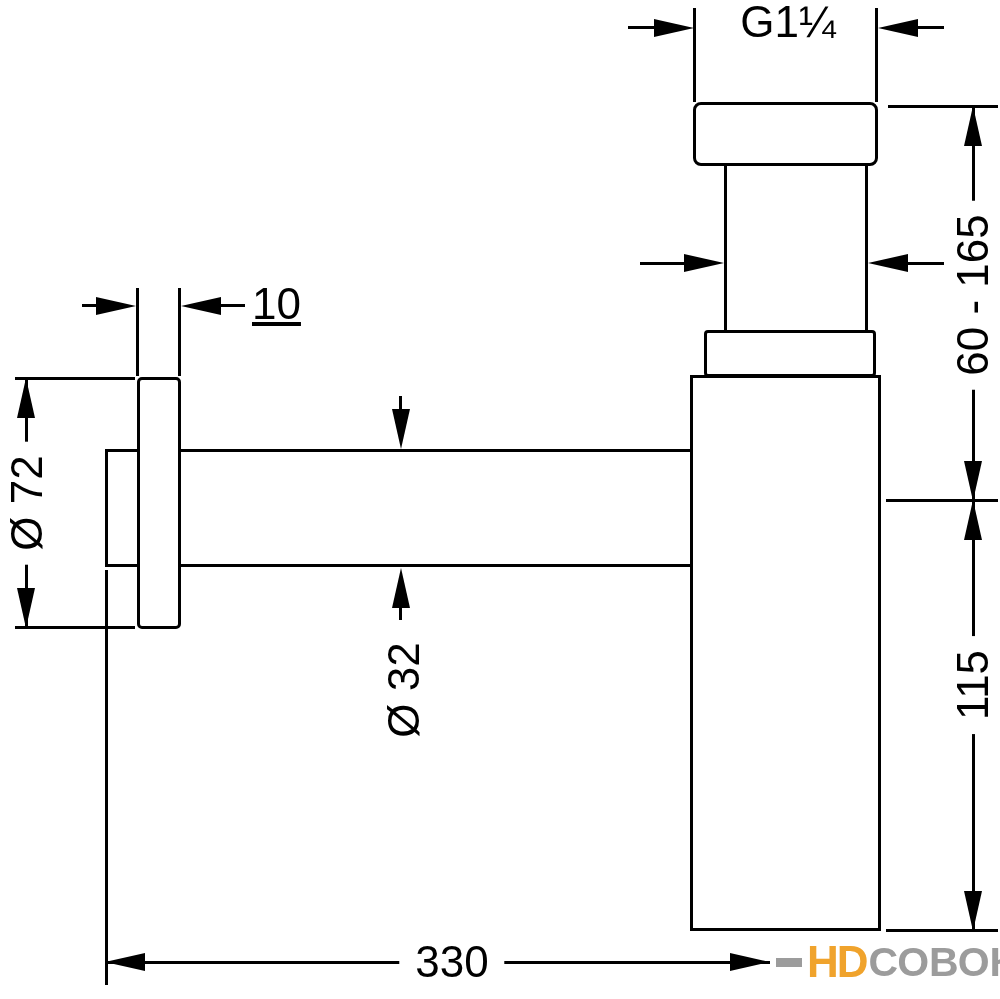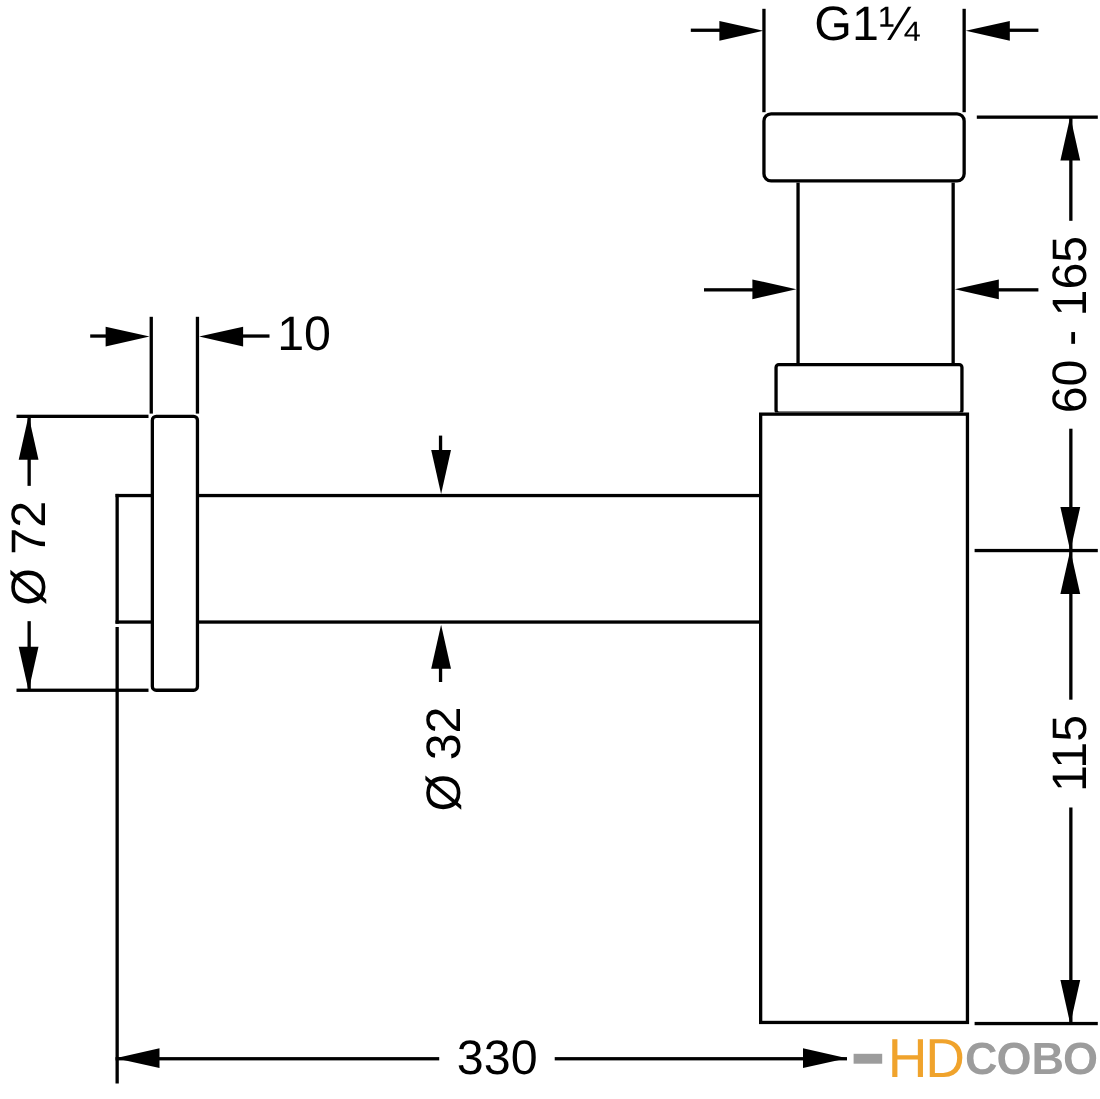--- a/index.html
+++ b/index.html
@@ -17,21 +17,21 @@
   .arr.l { border-top:9px solid transparent; border-bottom:9px solid transparent; border-right:40px solid var(--line,#000); }
   .arr.u { border-left:9px solid transparent; border-right:9px solid transparent; border-bottom:40px solid var(--line,#000); }
   .arr.d { border-left:9px solid transparent; border-right:9px solid transparent; border-top:40px solid var(--line,#000); }
 
   .dim-label { position:absolute; font-size:44px; color:var(--line,#000); white-space:nowrap; line-height:1; }
   .dim-label.vrt { transform:translate(-50%,-50%) rotate(-90deg); background:#fff; padding:4px 14px; }
   .dim-label.ctr { transform:translate(-50%,-50%); background:#fff; padding:0 16px; }
 
   .logo { position:absolute; left:776px; top:933px; height:58px; display:flex; align-items:center; }
   .logo-dash { width:26px; height:9px; background:var(--logo-gray,#9C9C9C); margin-right:5px; }
-  .logo-hd { color:var(--logo-orange,#F0A32C); font-weight:400; font-size:50px; letter-spacing:-2px; line-height:1; }
+  .logo-hd { color:var(--logo-orange,#F0A32C); font-weight:700; font-size:44px; letter-spacing:-2px; line-height:1; }
   .logo-name { color:var(--logo-gray,#9C9C9C); font-weight:700; font-size:41px; letter-spacing:0; line-height:1; margin-left:2px; }
 </style>
 </head>
 <body>
 
 <div class="canvas">
 
   <div class="shape" style="left:105px; top:449px; width:588px; height:118px; border-right:none;"></div>
 
   <div class="shape" style="left:137px; top:377px; width:44px; height:252px; border-radius:5px;"></div>
@@ -90,21 +90,21 @@
 
   <div class="dim-label" style="left:702px; top:0px; width:172px; text-align:center;">G1¼</div>
 
 
   <div class="dim-label vrt" style="left:973px; top:295px;">60 - 165</div>
 
   <div class="dim-label vrt" style="left:973px; top:685px;">115</div>
 
   <div class="dim-label vrt" style="left:27px; top:503px;">Ø 72</div>
 
-  <div class="dim-label" style="left:252px; top:282px;">10</div>
+  <div class="dim-label" style="left:252px; top:282px;text-decoration:underline;">10</div>
 
   <div class="dim-label vrt" style="left:404px; top:690px;">Ø 32</div>
 
   <div class="dim-label ctr" style="left:452px; top:962px;">330</div>
 
   <div class="logo">
     <span class="logo-dash"></span>
     <span class="logo-hd">HD</span>
     <span class="logo-name">СОВОК</span>
   </div>

